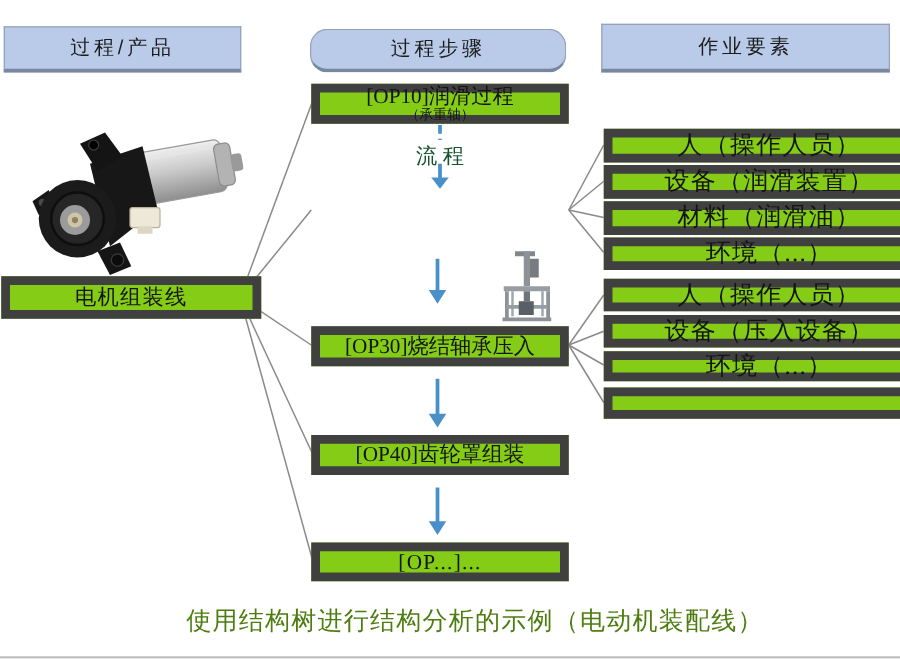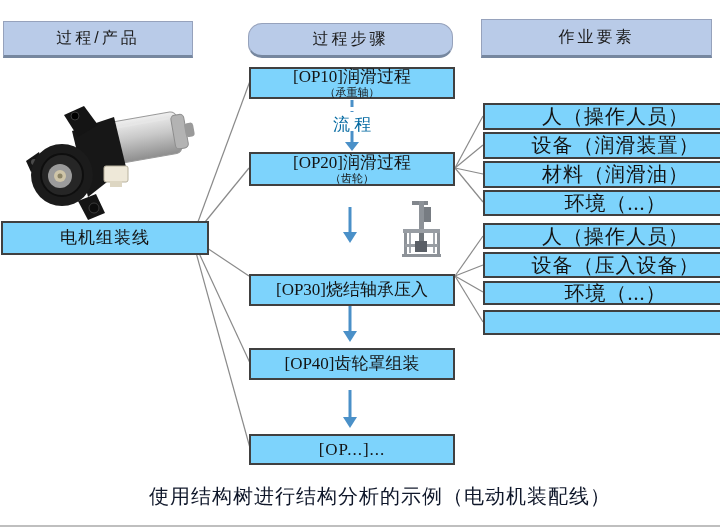--- a/index.html
+++ b/index.html
@@ -9,45 +9,45 @@
   }
   .hdr{
     position:absolute;display:flex;align-items:center;justify-content:center;
     background:#b9cbe8;border:1px solid #96a2bc;border-bottom:3px solid #76879f;
     font-size:16px;letter-spacing:3px;color:#1c1c1c;box-sizing:border-box;
   }
   #hdr-left{left:3px;top:21px;width:190px;height:37px;}
   #hdr-mid{left:248px;top:23px;width:205px;height:35px;border-radius:14px;}
   #hdr-right{left:481px;top:19px;width:231px;height:39px;}
   .box{
-    position:absolute;background:#7dd3fc;border:2px solid #404040;box-sizing:border-box;
+    position:absolute;background:#84cc16;border:7px solid #404040;box-sizing:border-box;
     display:flex;flex-direction:column;align-items:center;justify-content:center;
     font-family:"Liberation Serif","DejaVu Serif",serif;color:#141414;line-height:1.05;
   }
   .step{left:249px;width:206px;}
   #step-op10{top:67px;height:32px;}
   #step-op20{top:152px;height:34px;}
-  #step-op30{top:274px;height:32px;font-size:18px;}
+  #step-op30{top:261px;height:32px;font-size:18px;}
   #step-op40{top:348px;height:32px;font-size:18px;}
   #step-opmore{top:434px;height:31px;font-size:17px;letter-spacing:1px;justify-content:center;}
   .step .title{font-size:17px;}
   .step .subtitle{font-size:11px;margin-top:1px;}
   #product-box{left:1px;top:221px;width:208px;height:34px;font-size:17px;letter-spacing:1px;}
   .elem{left:483px;width:248px;font-size:20px;letter-spacing:1px;padding-left:17px;}
   #e10{top:103px;height:27px;} #e11{top:132px;height:27px;}
   #e12{top:161px;height:27px;} #e13{top:190px;height:26px;}
   #e20{top:223px;height:26px;} #e21{top:252px;height:26px;}
   #e22{top:281px;height:24px;} #e23{top:310px;height:25px;}
   #flow-label{
     position:absolute;left:322px;top:113px;width:60px;text-align:center;
-    font-family:"Liberation Serif","DejaVu Serif",serif;font-size:17px;color:#0369a1;
+    font-family:"Liberation Serif","DejaVu Serif",serif;font-size:17px;color:#14532d;
   }
   #caption{
     position:absolute;left:80px;top:483px;width:600px;text-align:center;
-    font-size:20px;color:#0f172a;letter-spacing:1px;
+    font-size:20px;color:#4d7c0f;letter-spacing:1px;
   }
   #wires{position:absolute;left:0;top:0;width:720px;height:527px;pointer-events:none;}
   #motor-img{position:absolute;left:12px;top:103px;}
   #press-img{position:absolute;left:398px;top:200px;}
   #bottom-line{position:absolute;left:0;bottom:0;width:720px;height:2px;background:#bfbfbf;}
 </style>
 </head>
 <body>
 
 <div id="canvas">
@@ -144,24 +144,20 @@
     <span>电机组装线</span>
   </div>
 
   <div class="box step" id="step-op10">
     <span class="title">[OP10]润滑过程</span>
     <span class="subtitle">（承重轴）</span>
   </div>
 
   <div id="flow-label">流 程</div>
 
-  <div class="box step" id="step-op20">
-    <span class="title">[OP20]润滑过程</span>
-    <span class="subtitle">（齿轮）</span>
-  </div>
 
   <div class="box step" id="step-op30">
     <span class="title">[OP30]烧结轴承压入</span>
   </div>
 
   <div class="box step" id="step-op40">
     <span class="title">[OP40]齿轮罩组装</span>
   </div>
 
   <div class="box step" id="step-opmore">

